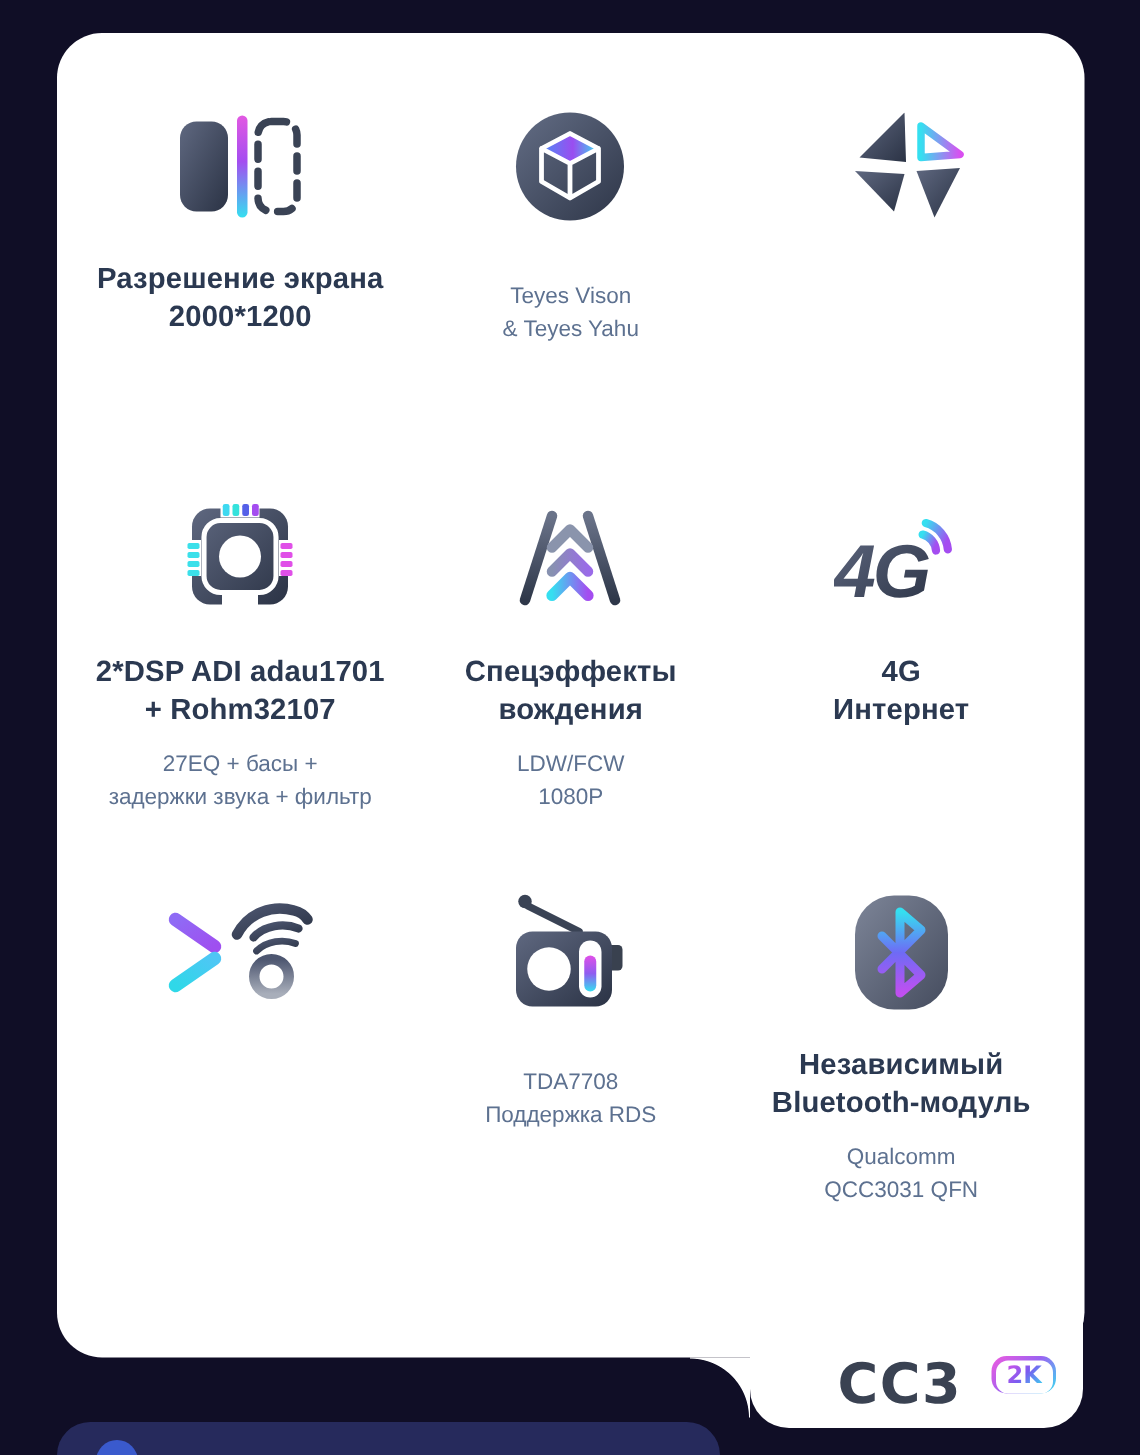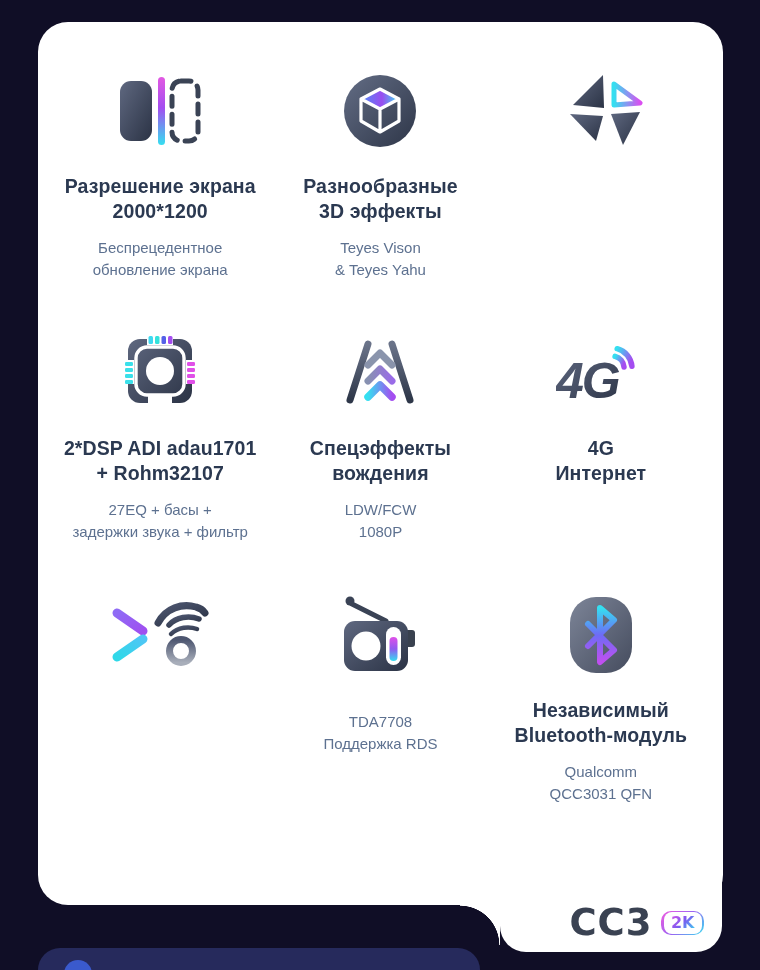--- a/index.html
+++ b/index.html
@@ -13,24 +13,24 @@
   .feature { display:flex; flex-direction:column; align-items:center; text-align:center; }
   .icon-wrap { height:98px; display:flex; align-items:center; justify-content:center; margin-bottom:14px; }
   .feature-title { font-size:19.5px; font-weight:700; line-height:25px; color:#2B3951; letter-spacing:0.1px; }
   .feature-subtitle { margin-top:13px; font-size:15px; line-height:22px; color:#5D7190; }
 
   
   .logo-tab { position:absolute; left:500px; top:860px; width:222px; height:92px;
               background:#FFFFFF; border-radius:0 0 26px 26px; }
   .tab-fillet { position:absolute; left:460px; top:905px; width:40px; height:40px;
                 background:radial-gradient(circle 40px at 0 100%, rgba(255,255,255,0) 39px, #FFFFFF 39.6px); }
-  .logo-row { position:absolute; right:18px; bottom:11px; display:flex; align-items:center; }
+  .logo-row { position:absolute; right:18px; bottom:11px; display:flex; align-items:flex-start; }
   .cc3-text { font-family:"DejaVu Sans", sans-serif; font-size:37px; font-weight:800;
               color:#3A4252; letter-spacing:1px; line-height:1; }
-  .badge { margin-left:9px; padding:2.5px; border-radius:10px;
+  .badge { margin-left:20px; padding:2.5px; border-radius:10px;
            background:linear-gradient(135deg,#F05ADF 0%,#9A63F2 50%,#35DFF0 100%); }
   .badge-inner { background:#FFFFFF; border-radius:8px; padding:2px 7px 3px; }
   .badge-text { font-family:"DejaVu Sans", sans-serif; font-size:16px; font-weight:800; color:#9A5CF0;
                 background:linear-gradient(135deg,#E050E8,#7A5CF0,#35DFF0);
                 -webkit-background-clip:text; -webkit-text-fill-color:transparent; }
 
   
   .next-card { position:absolute; left:38px; top:948px; width:442px; height:22px;
                background:#262A5C; border-radius:22px 22px 0 0; overflow:hidden; }
   .next-dot { position:absolute; left:26px; top:12px; width:28px; height:28px;
@@ -56,21 +56,20 @@
                   <stop offset="0.45" stop-color="#A44DF0"></stop>
                   <stop offset="1" stop-color="#35DFF0"></stop>
                 </linearGradient>
             </defs>
             <rect x="2" y="6" width="32" height="60" rx="11" fill="url(#i1d)"></rect>
             <rect x="40" y="2" width="7" height="68" rx="3.5" fill="url(#i1b)"></rect>
             <rect x="54" y="6" width="26" height="60" rx="9" fill="none" stroke="#3A4355" stroke-width="5" stroke-dasharray="10 8" stroke-linecap="round"></rect>
           </svg>
         </div>
         <div class="feature-title">Разрешение экрана<br>2000*1200</div>
-        <div class="feature-subtitle">Беспрецедентное<br>обновление экрана</div>
       </div>
 
       <div class="feature">
         <div class="icon-wrap">
           <svg width="80" height="80" viewBox="0 0 80 80">
             <defs>
               <linearGradient id="i2d" x1="0" y1="0" x2="1" y2="1">
                   <stop offset="0" stop-color="#636D85"></stop>
                   <stop offset="1" stop-color="#2E3648"></stop>
                 </linearGradient>
@@ -78,21 +77,20 @@
                   <stop offset="0" stop-color="#4F8AF5"></stop>
                   <stop offset="0.55" stop-color="#9A4DF0"></stop>
                   <stop offset="1" stop-color="#3ADFF0"></stop>
                 </linearGradient>
             </defs>
             <circle cx="40" cy="40" r="36" fill="url(#i2d)"></circle>
             <polygon points="40,18 59,28 40,38 21,28" fill="url(#i2t)"></polygon>
             <path d="M21,28 L21,50 L40,61 L59,50 L59,28 L40,18 Z M21,28 L40,38 L59,28 M40,38 L40,61" fill="none" stroke="#FFFFFF" stroke-width="3.2" stroke-linejoin="round" stroke-linecap="round"></path>
           </svg>
         </div>
-        <div class="feature-title">Разнообразные<br>3D эффекты</div>
         <div class="feature-subtitle">Teyes Vison<br>&amp; Teyes Yahu</div>
       </div>
 
       <div class="feature">
         <div class="icon-wrap">
           <svg width="84" height="72" viewBox="0 0 84 72">
             <defs>
               <linearGradient id="i3d" x1="0" y1="0" x2="1" y2="1">
                   <stop offset="0" stop-color="#5F6880"></stop>
                   <stop offset="1" stop-color="#2B3345"></stop>

